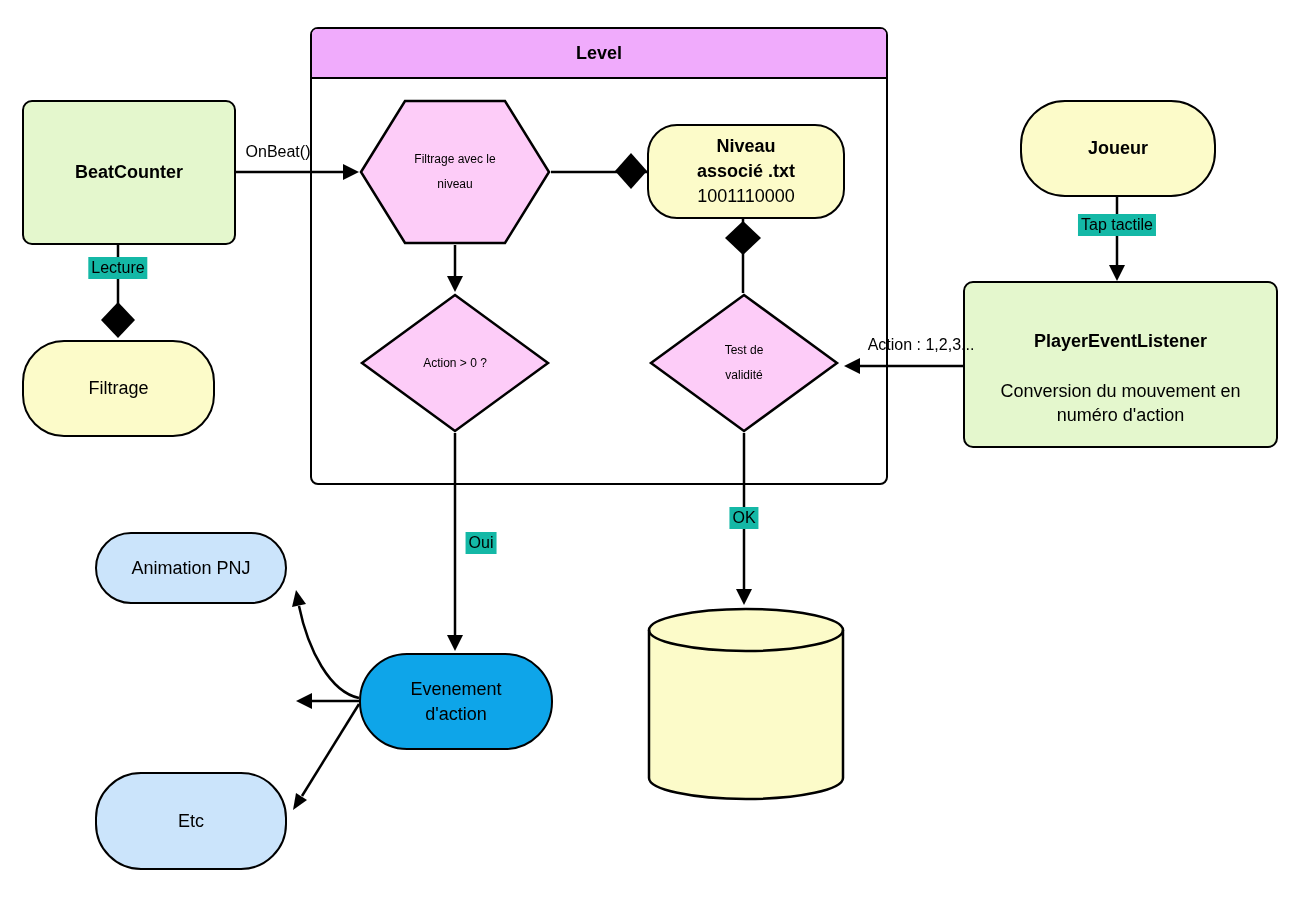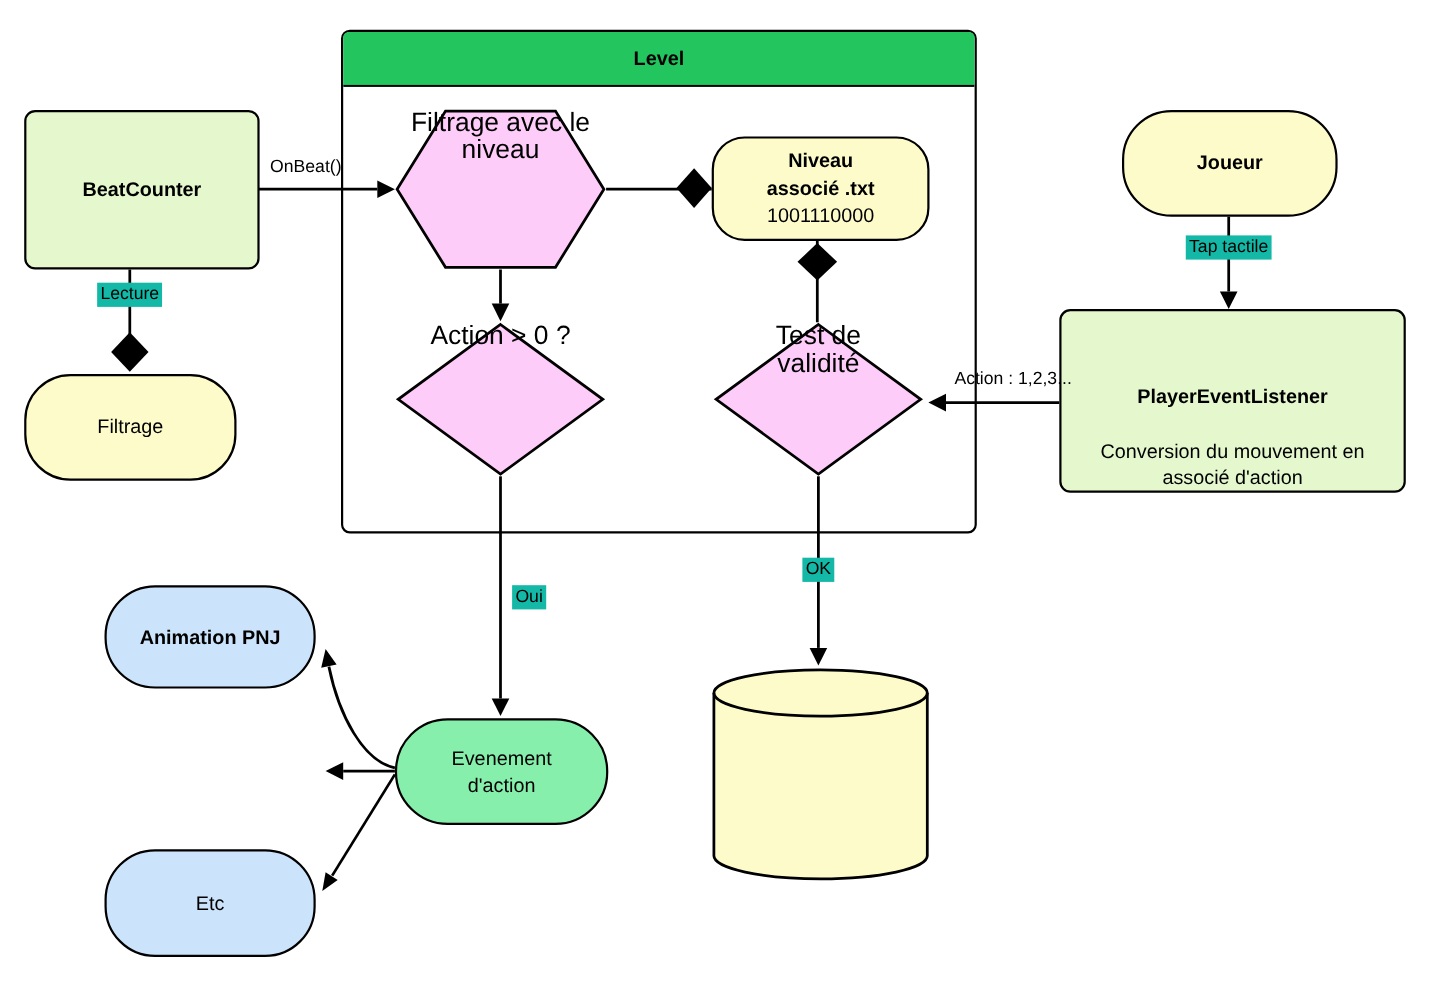--- a/index.html
+++ b/index.html
@@ -3,43 +3,43 @@
 <meta charset="utf-8">
 <style>
   html,body { margin:0; padding:0; background:#ffffff; }
   body { width:1300px; height:900px; font-family:"Liberation Sans", sans-serif; color:#000; }
   .canvas { position:relative; width:1300px; height:900px; overflow:hidden; }
 
   
   .level-box { position:absolute; z-index:1; box-sizing:border-box;
                border:2.5px solid #000; border-radius:8px; background:#ffffff; }
   .level-head { box-sizing:border-box; height:50px; border-bottom:2.5px solid #000;
-                border-radius:5px 5px 0 0; background:#22c55e;
+                border-radius:5px 5px 0 0; background:#f0abfc;
                 display:flex; align-items:center; justify-content:center;
                 font-weight:bold; font-size:18px; }
   svg.edges { position:absolute; left:0; top:0; z-index:2; }
   .node, .shape-svg, .shape-label { position:absolute; z-index:3; }
   .edge-label { position:absolute; z-index:4; transform:translateX(-50%);
                 font-size:16px; line-height:22px; white-space:nowrap; }
   .edge-label.bg { background:#14b8a6; padding:0 3px; }
 
   .node { box-sizing:border-box; border:2.5px solid #000;
           display:flex; flex-direction:column; align-items:center; justify-content:center;
           text-align:center; font-size:18px; line-height:25px; }
   .green  { background:#e4f7cd; }
   .yellow { background:#fcfbc9; }
   .blue   { background:#cbe4fb; }
-  .white  { background:#86efac; }
+  .white  { background:#0ea5e9; }
   .bold   { font-weight:bold; }
 
   .shape-svg { overflow:visible; }
-  .shape-label { display:flex; flex-direction:column; align-items:center; 
-                 text-align:center; font-size:24px; line-height:25px; pointer-events:none; }
+  .shape-label { display:flex; flex-direction:column; align-items:center; justify-content:center;
+                 text-align:center; font-size:12px; line-height:25px; pointer-events:none; }
 
-  .pel { justify-content:flex-end; padding-top:26px; }
+  .pel { justify-content:center; padding-top:26px; }
   .pel .pel-title { font-weight:bold; margin-bottom:26px; line-height:24px; }
   .pel .pel-body  { line-height:24px; }
   .cyl-label { padding-top:30px; box-sizing:border-box; }
 </style>
 </head>
 <body>
 
 <div class="canvas">
 
   <div class="level-box" style="left:310px; top:27px; width:578px; height:458px;">
@@ -109,28 +109,28 @@
     <span>1001110000</span>
   </div>
 
   <div class="node yellow bold" style="left:1020px; top:100px; width:196px; height:97px; border-radius:45px;">
     <span>Joueur</span>
   </div>
 
   <div class="node green pel" style="left:963px; top:281px; width:315px; height:167px; border-radius:10px;">
     <span class="pel-title">PlayerEventListener</span>
     <span class="pel-body">Conversion du mouvement en</span>
-    <span class="pel-body">associé d'action</span>
+    <span class="pel-body">numéro d'action</span>
   </div>
 
   <div class="node yellow" style="left:22px; top:340px; width:193px; height:97px; border-radius:42px;">
     <span>Filtrage</span>
   </div>
 
-  <div class="node blue" style="left:95px; top:532px; width:192px; height:94px; border-radius:46px;font-weight:bold;">
+  <div class="node blue" style="left:95px; top:532px; width:192px; height:72px; border-radius:46px;">
     <span>Animation PNJ</span>
   </div>
 
 
   <div class="node blue" style="left:95px; top:772px; width:192px; height:98px; border-radius:46px;">
     <span>Etc</span>
   </div>
 
   <div class="node white" style="left:359px; top:653px; width:194px; height:97px; border-radius:48px;">
     <span>Evenement</span>

